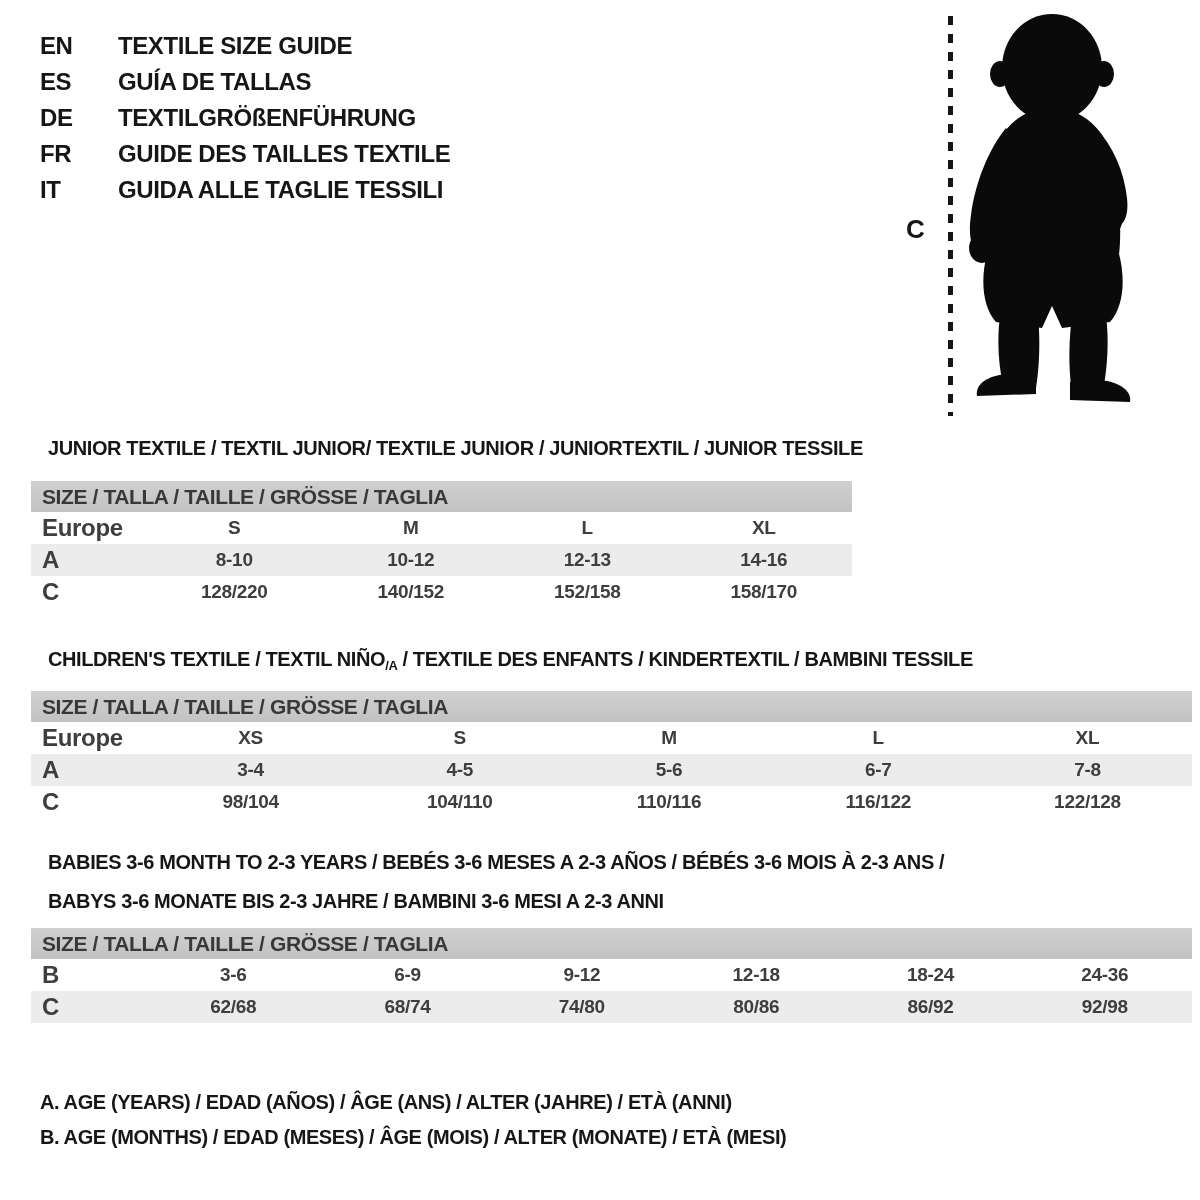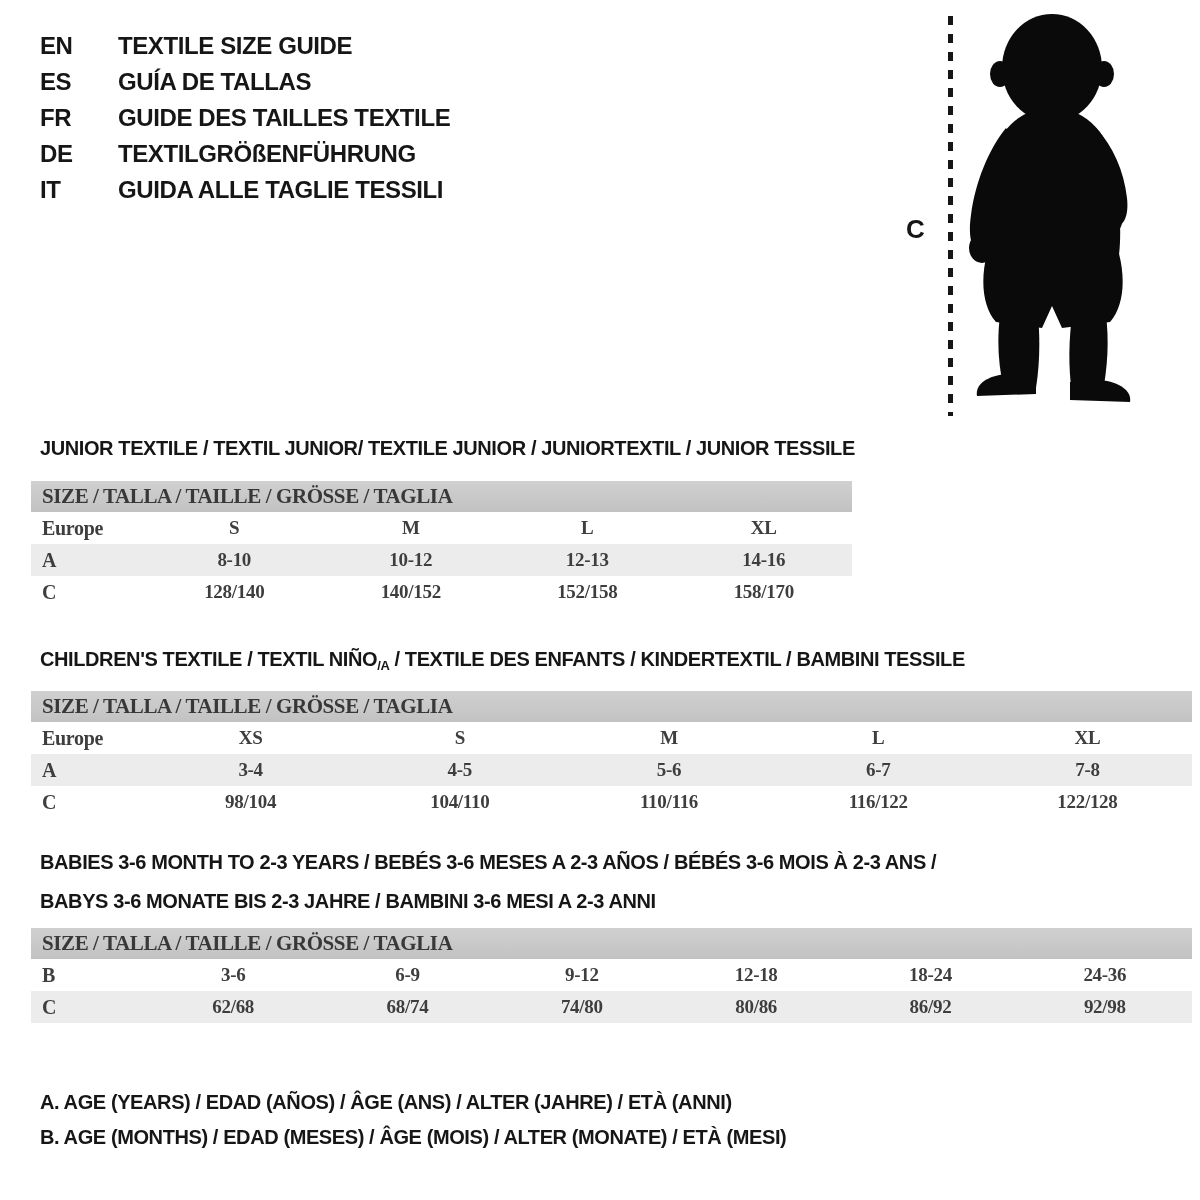--- a/index.html
+++ b/index.html
@@ -17,65 +17,65 @@
 
   
   .measure-line {
     position:absolute; left:948px; top:16px; width:5px; height:400px;
     background:repeating-linear-gradient(to bottom,#161616 0 9px,transparent 9px 18px);
   }
   .measure-label { position:absolute; left:906px; top:214px; font-size:26px; }
   .baby-figure { position:absolute; left:962px; top:12px; width:182px; height:404px; }
 
   
-  .section-title { position:absolute; left:40px; font-size:20px; letter-spacing:-0.4px; white-space:nowrap; color:#161616; }
+  .section-title { position:absolute; left:48px; font-size:20px; letter-spacing:-0.4px; white-space:nowrap; color:#161616; }
   .title-junior { top:437px; }
   .title-children { top:648px;text-align:right; }
   .title-babies { top:843px; line-height:39px; }
   .sub-part { font-size:13px; vertical-align:-4px; }
 
   
-  .size-table { position:absolute; left:31px; color:#3e3e3e;font-family:Liberation Serif, serif; }
+  .size-table { position:absolute; left:31px; color:#3e3e3e; }
   .tbl-junior { top:481px; width:821px; }
   .tbl-children { top:691px; width:1161px; }
   .tbl-babies { top:928px; width:1161px; }
   .size-bar {
     height:31px; line-height:31px; padding-left:11px;
     background:linear-gradient(#d0d0d0,#c2c2c2);
     font-size:21px; letter-spacing:-0.4px; color:#383838;
   }
   .t-row { display:flex; height:32px; line-height:32px; font-size:19px; letter-spacing:-0.3px; }
   .t-row.shaded { background:#ececec; }
-  .t-label { width:115px; padding-left:11px; font-size:20px; }
+  .t-label { width:115px; padding-left:11px; font-size:24px; }
   .t-cell { flex:1; text-align:center; }
 
   
   .legend { position:absolute; left:40px; top:1068px; font-size:20px; line-height:34.5px; letter-spacing:-0.4px; color:#161616;margin-top:17px; }
 </style>
 </head>
 <body>
 
 <div class="page">
 
   <div class="lang-list">
     <div class="lang-row">
       <span class="lang-code">EN</span>
       <span class="lang-title">TEXTILE SIZE GUIDE</span>
     </div>
     <div class="lang-row">
       <span class="lang-code">ES</span>
       <span class="lang-title">GUÍA DE TALLAS</span>
     </div>
     <div class="lang-row">
+      <span class="lang-code">DE</span>
+      <span class="lang-title">TEXTILGRÖßENFÜHRUNG</span>
+    </div>
+    <div class="lang-row">
       <span class="lang-code">FR</span>
       <span class="lang-title">GUIDE DES TAILLES TEXTILE</span>
-    </div>
-    <div class="lang-row">
-      <span class="lang-code">DE</span>
-      <span class="lang-title">TEXTILGRÖßENFÜHRUNG</span>
     </div>
     <div class="lang-row">
       <span class="lang-code">IT</span>
       <span class="lang-title">GUIDA ALLE TAGLIE TESSILI</span>
     </div>
   </div>
 
   <span class="measure-label">C</span>
   <div class="measure-line"></div>
   <svg class="baby-figure" viewBox="0 0 182 404" xmlns="http://www.w3.org/2000/svg">
@@ -108,21 +108,21 @@
     </div>
     <div class="t-row shaded">
       <div class="t-label">A</div>
       <div class="t-cell">8-10</div>
       <div class="t-cell">10-12</div>
       <div class="t-cell">12-13</div>
       <div class="t-cell">14-16</div>
     </div>
     <div class="t-row">
       <div class="t-label">C</div>
-      <div class="t-cell">128/140</div>
+      <div class="t-cell">128/220</div>
       <div class="t-cell">140/152</div>
       <div class="t-cell">152/158</div>
       <div class="t-cell">158/170</div>
     </div>
   </div>
 
   <div class="section-title title-children">
     <span>CHILDREN'S TEXTILE / TEXTIL NIÑO</span><span class="sub-part">/A</span><span> / TEXTILE DES ENFANTS / KINDERTEXTIL / BAMBINI TESSILE</span>
   </div>
   <div class="size-table tbl-children">

